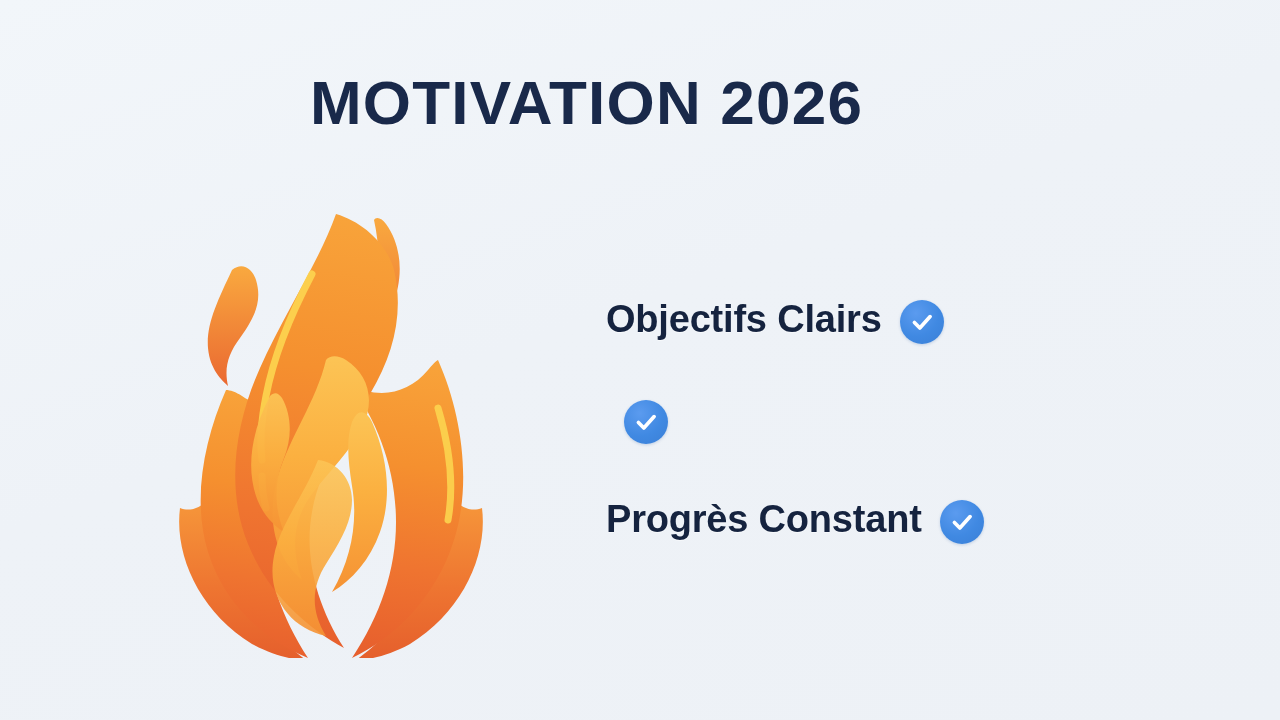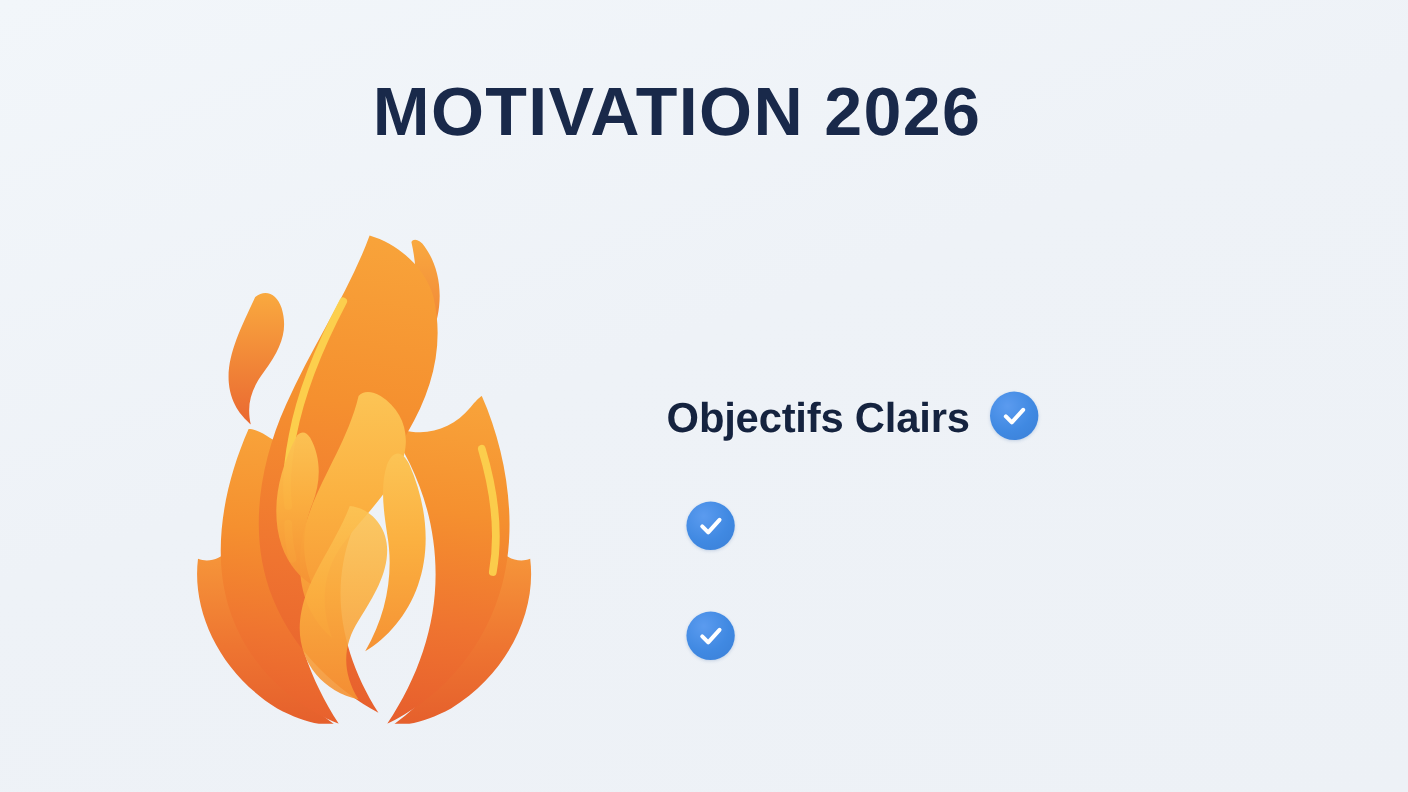--- a/index.html
+++ b/index.html
@@ -32,21 +32,20 @@
     width: 1173px;
     text-align: center;
     font-family: "Liberation Sans", sans-serif;
     font-size: 62px;
     font-weight: 700;
     letter-spacing: 1.2px;
     color: #19294a;
     line-height: 1;
     white-space: nowrap;
     text-shadow: 0 1px 0 rgba(255,255,255,0.55);
-    padding-left: 29px;
   }
 
   
   #flame-wrap {
     position: absolute;
     left: 166px;
     top: 208px;
     width: 330px;
     height: 450px;
   }
@@ -58,21 +57,21 @@
 
   
   #feature-list {
     position: absolute;
     left: 606px;
     top: 300px;
     width: 600px;
   }
   .feature-row {
     display: flex;
-    align-items: flex-end;
+    align-items: flex-start;
     height: 100px;
   }
   .feature-label {
     font-family: "Liberation Sans", sans-serif;
     font-size: 38px;
     font-weight: 700;
     color: #15233f;
     line-height: 1;
     letter-spacing: -0.2px;
     white-space: nowrap;
@@ -192,20 +191,21 @@
 
     <div class="feature-row">
       <span class="check-badge">
         <svg viewBox="0 0 24 24" xmlns="http://www.w3.org/2000/svg" aria-hidden="true">
           <path d="M5 12.5 L10 17.5 L19.5 7" fill="none" stroke="#ffffff" stroke-width="3.4" stroke-linecap="round" stroke-linejoin="round"></path>
         </svg>
       </span>
     </div>
 
     <div class="feature-row">
+      <span class="feature-label">Progrès Constant</span>
       <span class="check-badge">
         <svg viewBox="0 0 24 24" xmlns="http://www.w3.org/2000/svg" aria-hidden="true">
           <path d="M5 12.5 L10 17.5 L19.5 7" fill="none" stroke="#ffffff" stroke-width="3.4" stroke-linecap="round" stroke-linejoin="round"></path>
         </svg>
       </span>
     </div>
 
   </div>
 </div>
 

